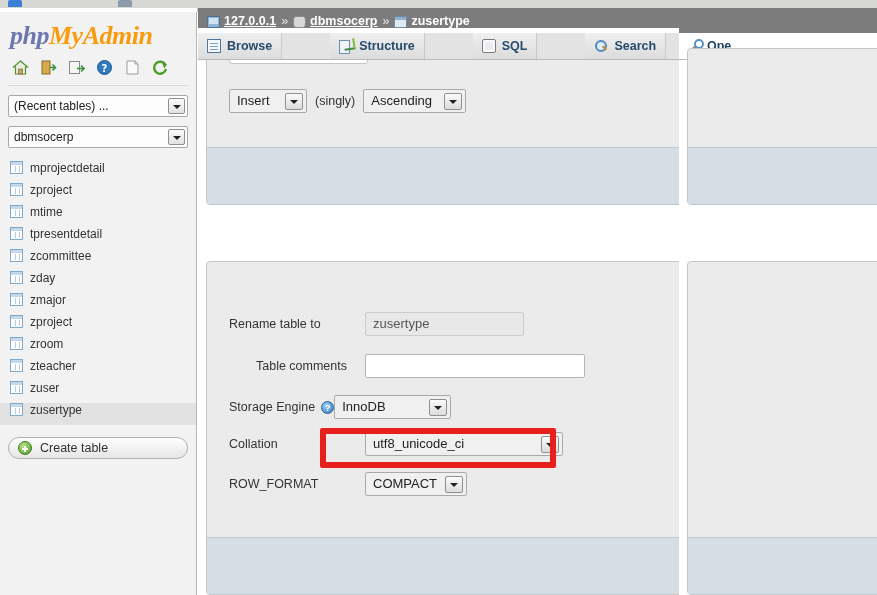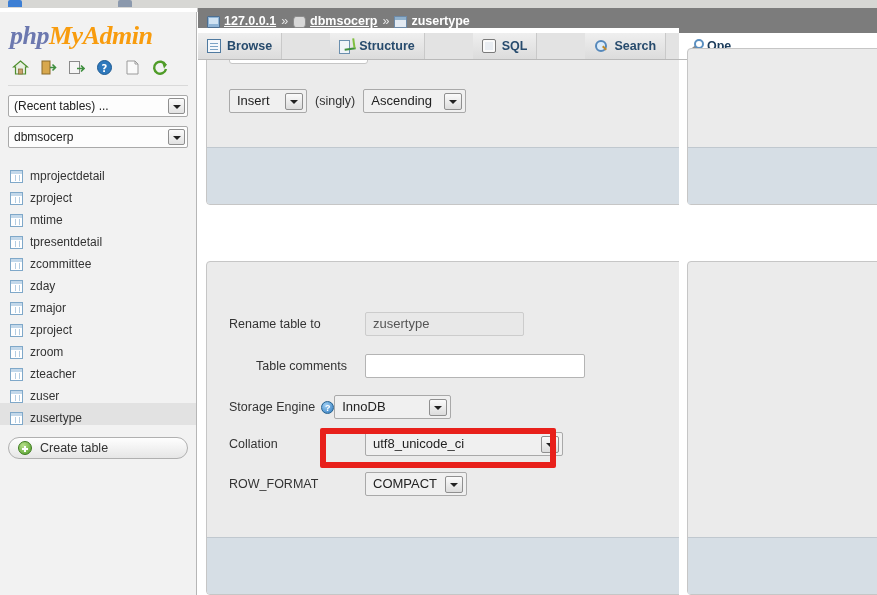--- a/index.html
+++ b/index.html
@@ -66,21 +66,21 @@
     border: 1px solid #8f8f8f; border-radius: 2px;
   }
   .fakeselect .arrowbox:after {
     content: ""; position: absolute; left: 4px; top: 6px;
     border-left: 4px solid transparent; border-right: 4px solid transparent;
     border-top: 4px solid #222;
   }
 
   .tablelist { margin: 13px 0 0 0; }
   .tablerow {
-    display: flex; align-items: flex-end; height: 22px; padding-left: 10px;
+    display: flex; align-items: flex-start; height: 22px; padding-left: 10px;
     font-size: 12px; color: #333;
   }
   .tablerow.selected { background: #e2e2e2; }
   .tbicon {
     width: 13px; height: 13px; margin-right: 7px; flex: none;
     background: #ffffff; border: 1px solid #7fa8c9; position: relative;
   }
   .tbicon:before {
     content:""; position:absolute; left:0; top:0; right:0; height:3px;
     background:#c3d8ea;

